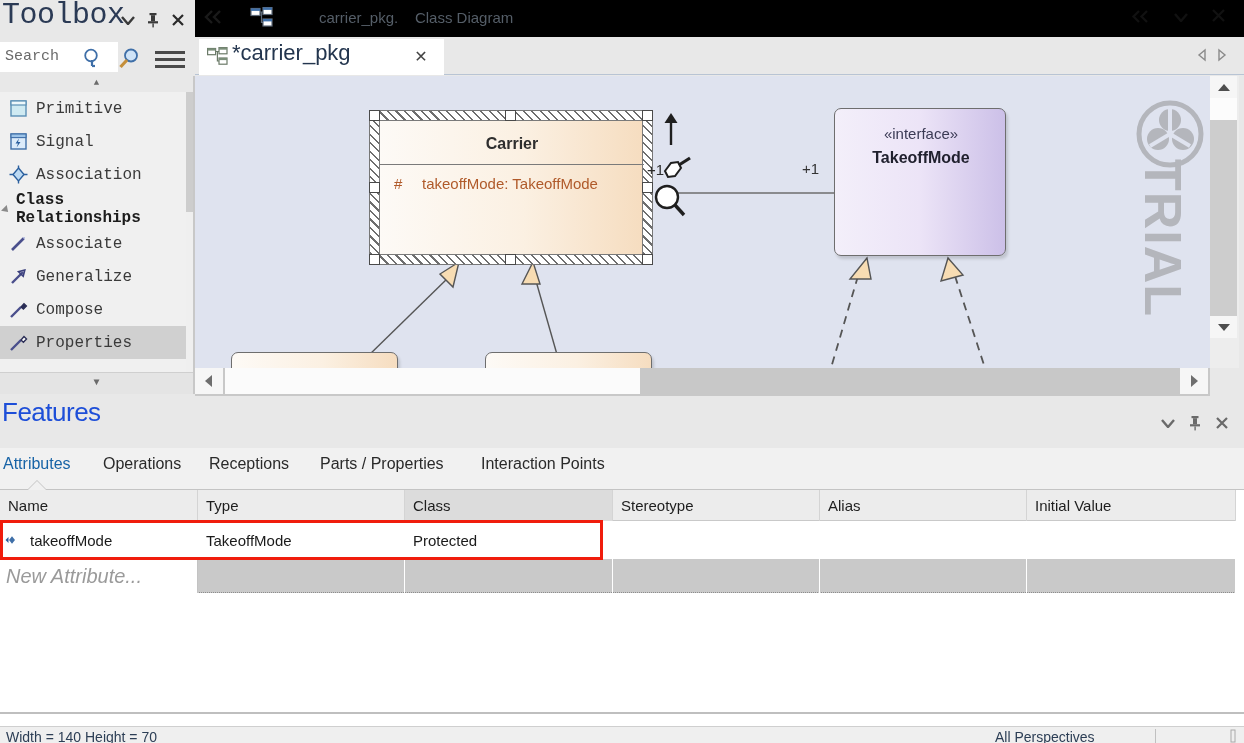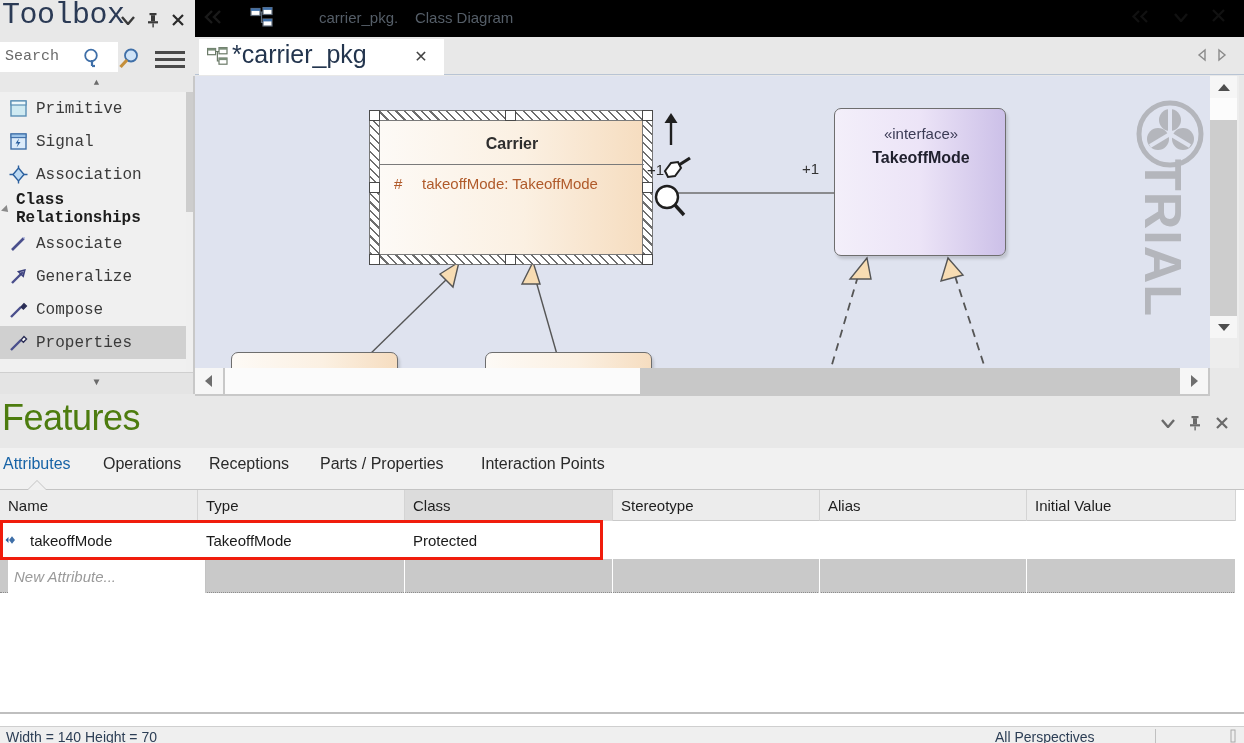--- a/index.html
+++ b/index.html
@@ -128,21 +128,21 @@
   #tabstrip {
     position: absolute; left: 0; top: 37px; width: 1049px; height: 38px;
     background: #e8e8e8; border-bottom: 1px solid #b8c4d4;
   }
   #tab-active {
     position: absolute; left: 4px; top: 2px; width: 245px; height: 36px;
     background: #ffffff; display: flex; align-items: center;
   }
   #tab-icon { position: absolute; left: 8px; top: 8px; width: 22px; height: 20px; }
   #tab-label {
-    position: absolute; left: 33px; top: 1px; font-size: 25px; color: #23354e;
+    position: absolute; left: 33px; top: 1px; font-size: 22px; color: #23354e;
   }
   #tab-close {
     position: absolute; left: 213px; top: 8px; font-size: 16px; color: #444;
     width: 18px; text-align: center;
   }
   #tabnav-left {
     position: absolute; left: 1000px; top: 11px; width: 14px; height: 14px;
   }
   #tabnav-right {
     position: absolute; left: 1020px; top: 11px; width: 14px; height: 14px;
@@ -266,21 +266,21 @@
   
   #features {
     position: absolute; left: 0; top: 396px; width: 1244px; height: 330px;
     background: #ffffff;
   }
   #features-header {
     position: absolute; left: 0; top: 0; width: 1244px; height: 52px;
     background: #e8e8e8;
   }
   #features-title {
-    position: absolute; left: 2px; top: 1px; font-size: 36px; color: #4d7c0f;
+    position: absolute; left: 2px; top: 1px; font-size: 26px; color: #1d4ed8;
     letter-spacing: -0.5px;
   }
   .ft-hdr-btn {
     position: absolute; top: 16px; width: 22px; height: 22px;
     display: flex; align-items: center; justify-content: center; color: #6a6a6a; font-size: 14px;
   }
   #ft-drop { left: 1157px; }
   #ft-pin { left: 1184px; }
   #ft-close { left: 1211px; font-size: 16px; }
 
@@ -330,23 +330,23 @@
   #attr-diamond-icon { position: absolute; left: 5px; top: 12px; width: 14px; height: 14px; }
   #ft-row2 {
     position: absolute; left: 0; top: 69px; width: 1244px; height: 34px;
     background: #c9c9c9; border-bottom: 1px dotted #8c8c8c;
   }
   .ft-cell2 {
     position: absolute; top: 0; height: 34px; display: flex; align-items: center;
     padding-left: 8px; font-size: 15px; border-right: 1px solid #ffffff;
   }
   #new-attr-cell {
-    position: absolute; left: 8px; top: 0; width: 198px; height: 34px;
+    position: absolute; left: 0; top: 0; width: 198px; height: 34px;
     background: #ffffff; display: flex; align-items: center; padding-left: 6px;
-    font-size: 15px; color: #9a9a9a; font-style: italic;
+    font-size: 20px; color: #9a9a9a; font-style: italic;
     border-right: 1px solid #c3c3c3;
   }
   #ft-empty {
     position: absolute; left: 0; top: 234px; width: 1244px; height: 82px;
     background: #ffffff;
   }
   #ft-bottom-line {
     position: absolute; left: 0; top: 316px; width: 1244px; height: 2px; background: #bfbfbf;
   }
   #ft-right-edge {

